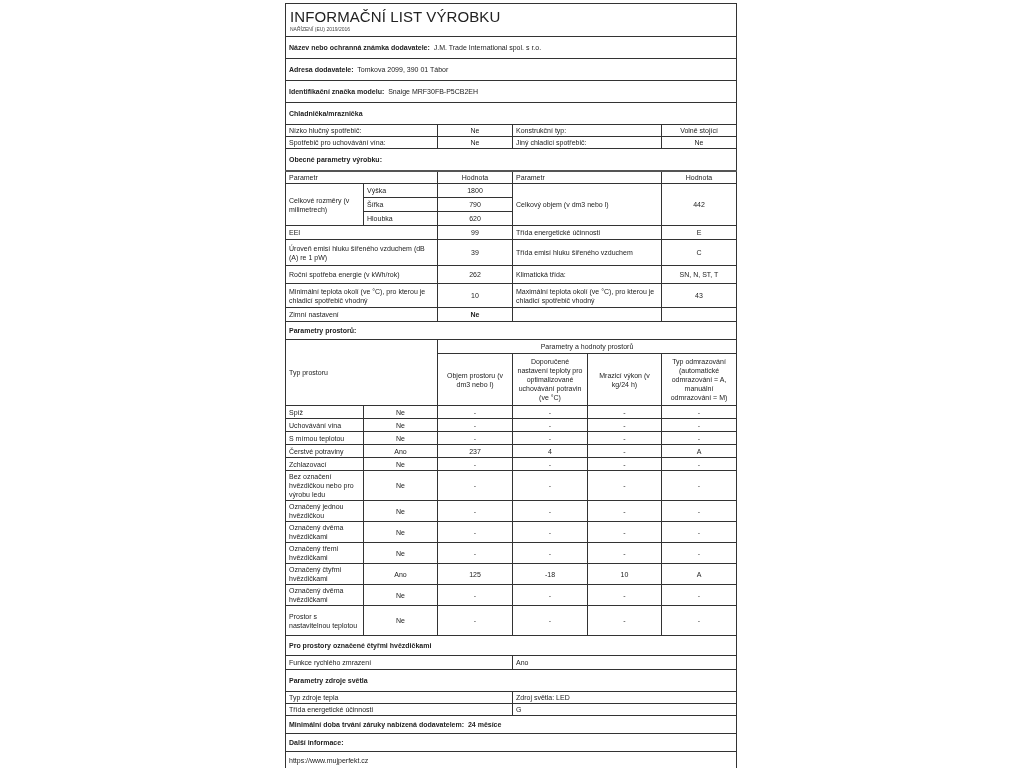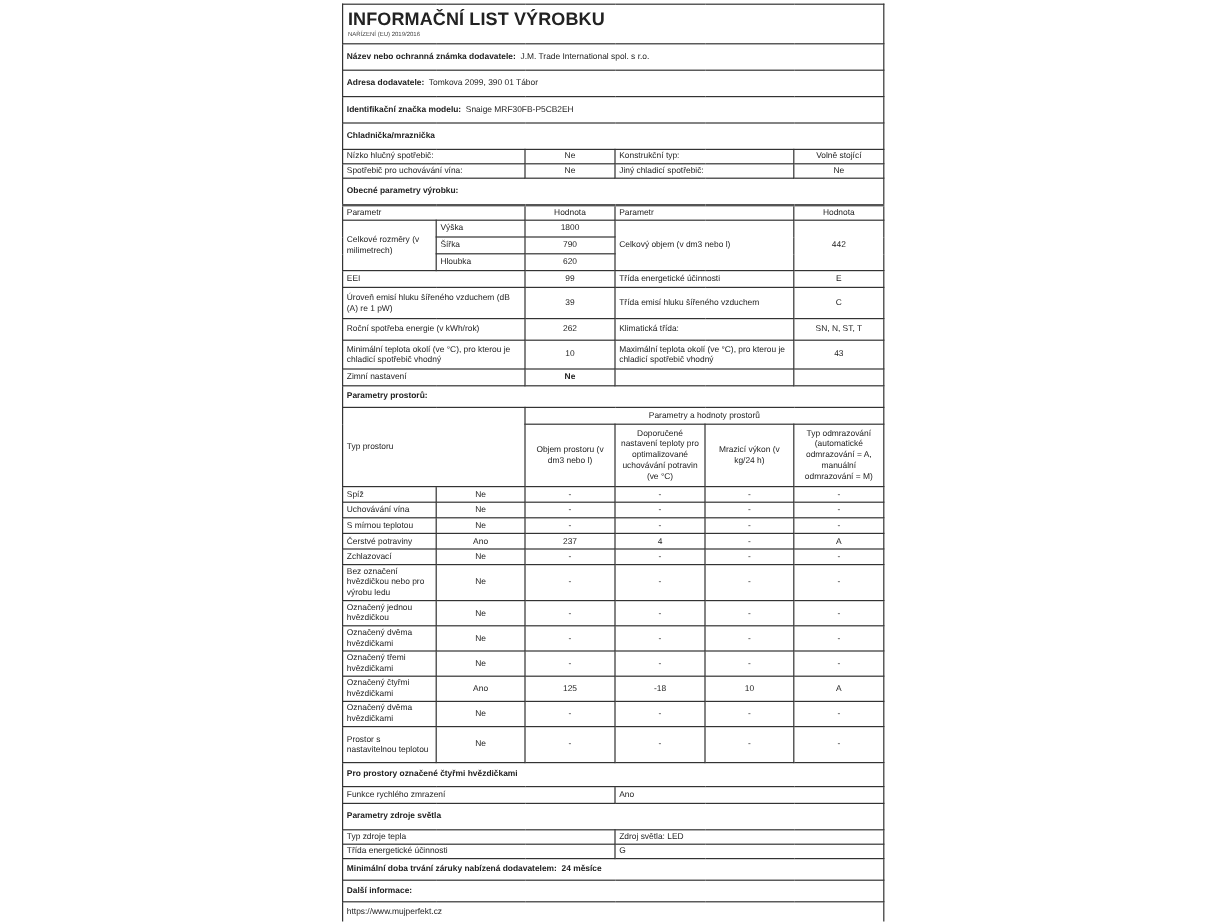--- a/index.html
+++ b/index.html
@@ -4,21 +4,21 @@
   <style>
     html, body { margin:0; padding:0; background:#ffffff; }
     body { width:1024px; height:768px; position:relative; overflow:hidden;
       font-family:"Liberation Sans", "DejaVu Sans", sans-serif; color:#222; }
     .sheet { position:absolute; left:285px; top:3px; width:451px; }
     table { border-collapse:collapse; width:451px; table-layout:fixed; font-size:7px; line-height:9px; }
     td { border:1px solid #333; padding:1px 3px; vertical-align:middle; overflow:hidden; }
     .c { text-align:center; }
     .b { font-weight:bold; }
     .title-cell { padding:4px 4px 3px 4px; border-top:1.5px solid #333; }
-    .title { font-size:15px; line-height:17px; font-weight:bold; color:#222; letter-spacing:0.1px; }
+    .title { font-size:15px; line-height:17px; font-weight:normal; color:#222; letter-spacing:0.1px; }
     .sub { font-size:5px; line-height:7px; color:#444; margin-top:1px; }
     .sec td { height:19px; }
     .row13 td { height:11px; }
     .row8 td { height:8px; }
     .thick-top td { border-top:2px solid #555; }
     .bottom-row td { border-bottom:2px solid #555; }
   </style>
 </head>
 <body>
 

